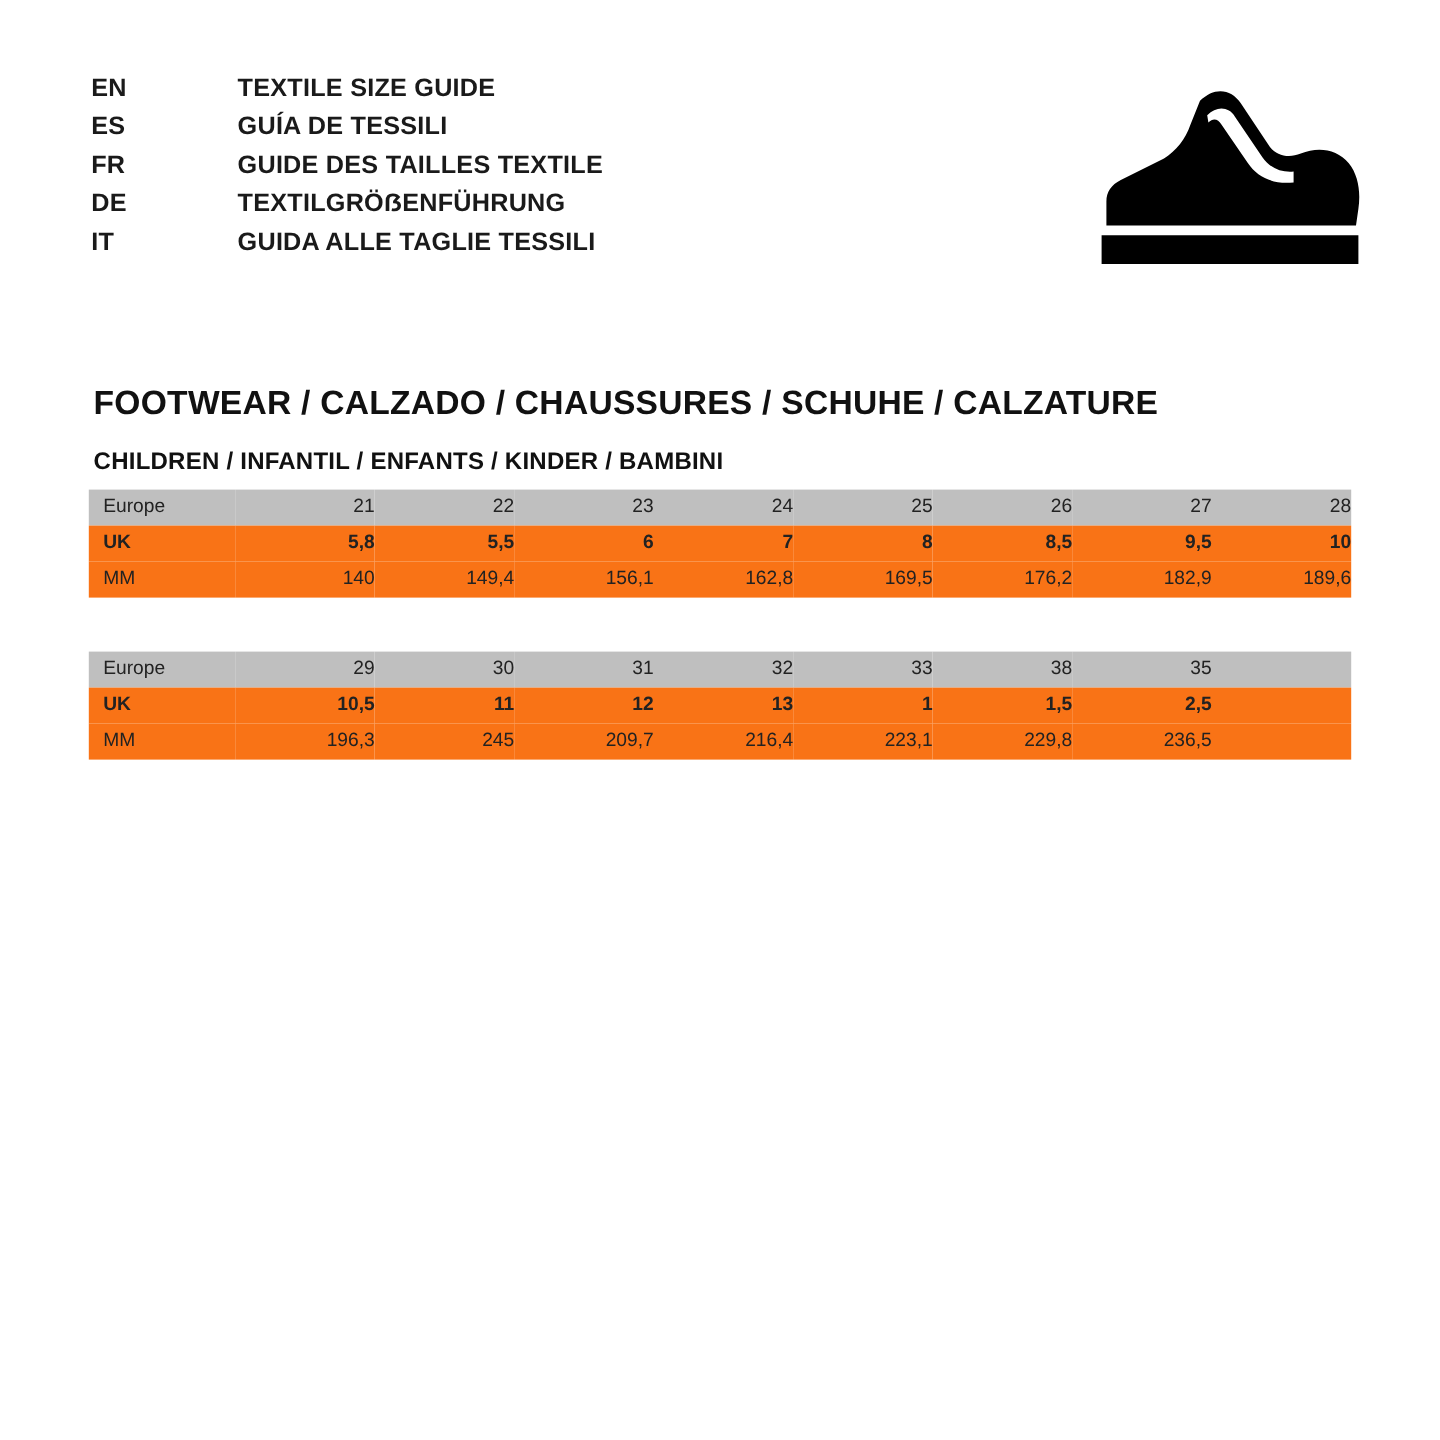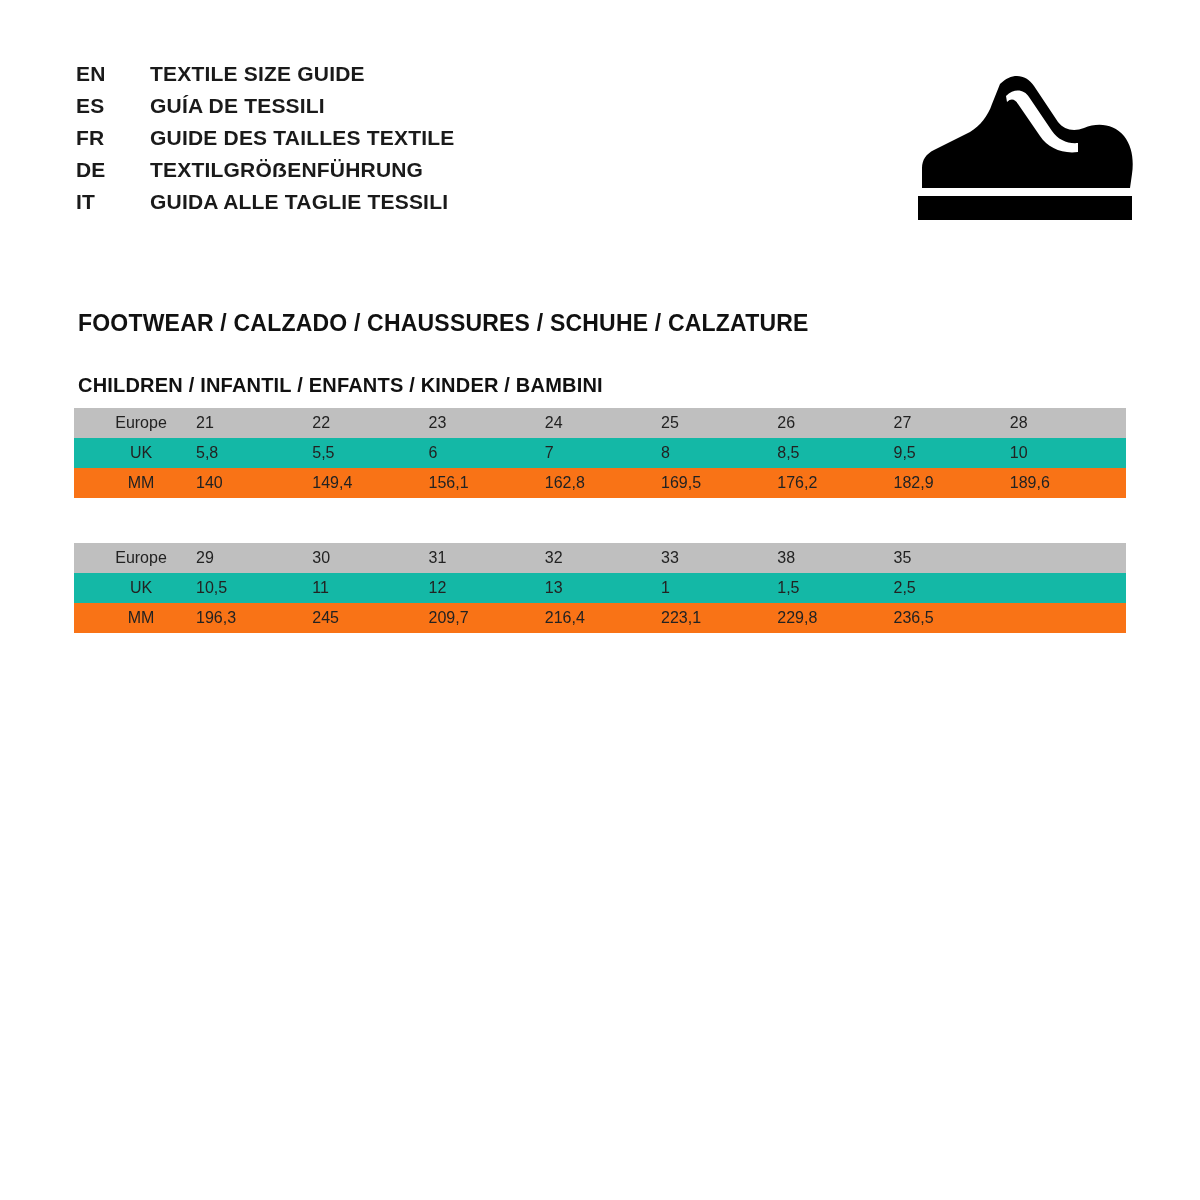--- a/index.html
+++ b/index.html
@@ -28,20 +28,21 @@
     top: 62px;
     width: 1050px;
   }
   .lang-list {
     display: block;
   }
   .lang-row {
     display: flex;
     align-items: baseline;
     height: 32px;
+    gap: 48px;
   }
   .lang-code {
     width: 74px;
     font-size: 21px;
     font-weight: 700;
     letter-spacing: 0.2px;
     color: #1a1a1a;
   }
   .lang-title {
     font-size: 21px;
@@ -62,22 +63,22 @@
   .shoe-icon svg {
     display: block;
     width: 100%;
     height: 100%;
   }
 
   
   .section-title {
     position: absolute;
     left: 78px;
-    top: 310px;
-    font-size: 23px;
+    top: 320px;
+    font-size: 28px;
     font-weight: 700;
     letter-spacing: 0.2px;
     color: #111111;
   }
   .sub-title {
     position: absolute;
     left: 78px;
     top: 374px;
     font-size: 20px;
     font-weight: 700;
@@ -92,35 +93,36 @@
     width: 1052px;
     border-collapse: collapse;
     table-layout: fixed;
   }
   #table-children-1 { top: 408px; }
   #table-children-2 { top: 543px; }
 
   .size-table td {
     height: 30px;
     font-size: 16px;
-    text-align: left;
+    text-align: right;
     vertical-align: middle;
     color: #222222;
     padding: 0;
   }
   .size-table td.label {
-    text-align: center;
+    text-align: left;
     padding-left: 12px;
     width: 110px;
   }
   .size-table tr.row-head td {
     background: #bfbfbf;
   }
   .size-table tr.row-alt td {
-    background: #14b8a6;
+    background: #f97316;
+    font-weight: bold;
   }
   .size-table tr.row-shade td {
     background: #f97316;
   }
 </style>
 </head>
 <body>
 
 <div class="page">
 

